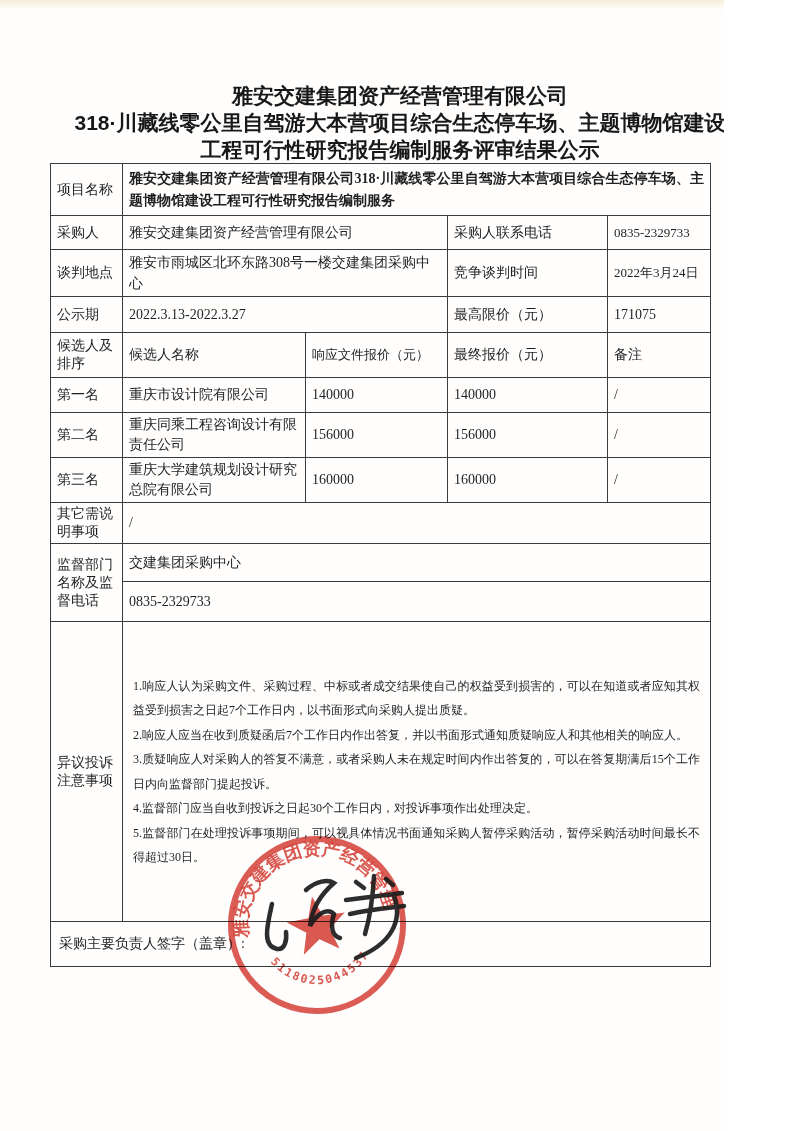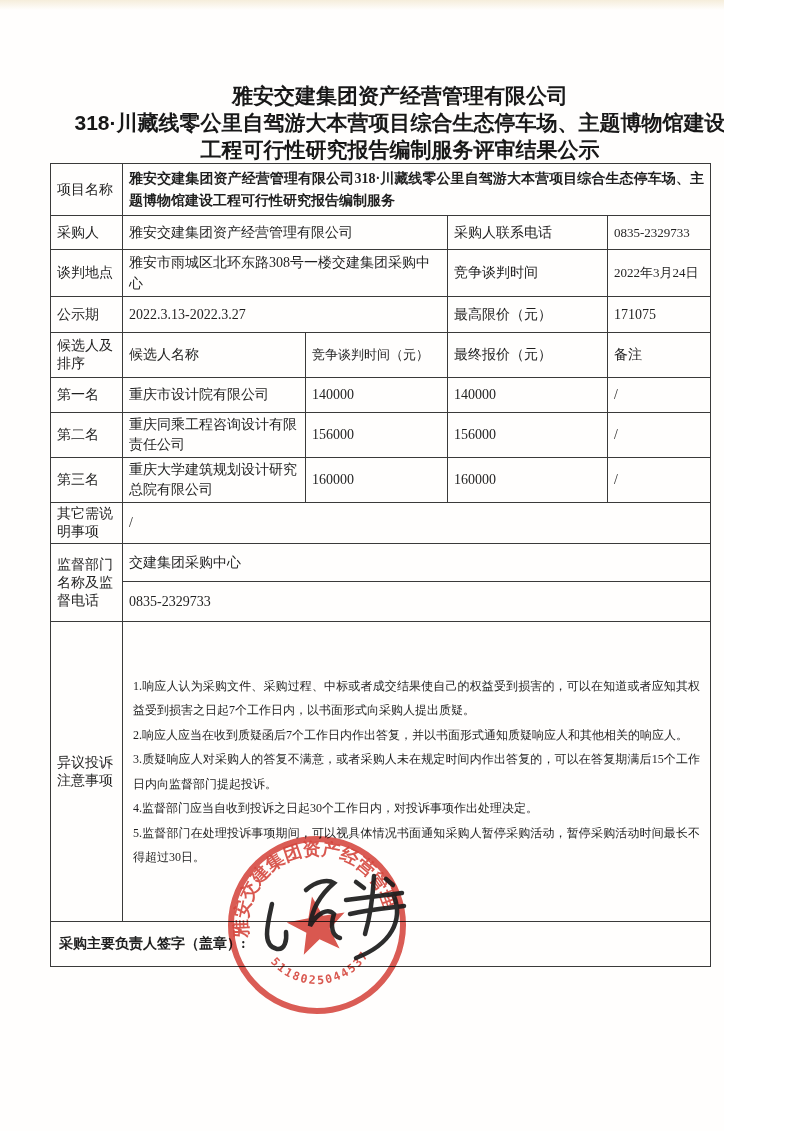--- a/index.html
+++ b/index.html
@@ -38,21 +38,21 @@
     vertical-align:middle;
     word-break:break-all;
   }
   td.lab{padding:2px 4px;text-align:left;font-weight:500;}
   td.center{text-align:left;}
   td.val{font-weight:500;}
   td.proj-val{font-weight:700;text-align:justify;line-height:22px;font-family:Liberation Serif, serif;}
   td.nowrap{white-space:nowrap;overflow:hidden;}
   td.small{font-size:13px;}
   .notice-line{text-align:justify;line-height:24.5px;font-size:12px;}
-  .sig-label{font-weight:700;}
+  .sig-label{font-weight:400;}
   .seal-wrap{
     position:absolute;left:222px;top:830px;width:190px;height:190px;
     mix-blend-mode:multiply;
     transform:rotate(-10deg);
   }
   .sign-wrap{
     position:absolute;left:252px;top:866px;width:170px;height:115px;
   }
   .r-proj{height:52px;}
   .r-purch{height:34px;}
@@ -112,21 +112,21 @@
     <tr class="r-pub">
       <td class="lab">公示期</td>
       <td class="val" colspan="2">2022.3.13-2022.3.27</td>
       <td class="center nowrap">最高限价（元）</td>
       <td class="center">171075</td>
     </tr>
 
     <tr class="r-chead">
       <td class="lab">候选人及排序</td>
       <td class="center">候选人名称</td>
-      <td class="center nowrap small">竞争谈判时间（元）</td>
+      <td class="center nowrap small">响应文件报价（元）</td>
       <td class="center nowrap">最终报价（元）</td>
       <td class="center">备注</td>
     </tr>
 
     <tr class="r-c1">
       <td class="lab">第一名</td>
       <td class="val">重庆市设计院有限公司</td>
       <td class="center">140000</td>
       <td class="center">140000</td>
       <td class="center">/</td>

